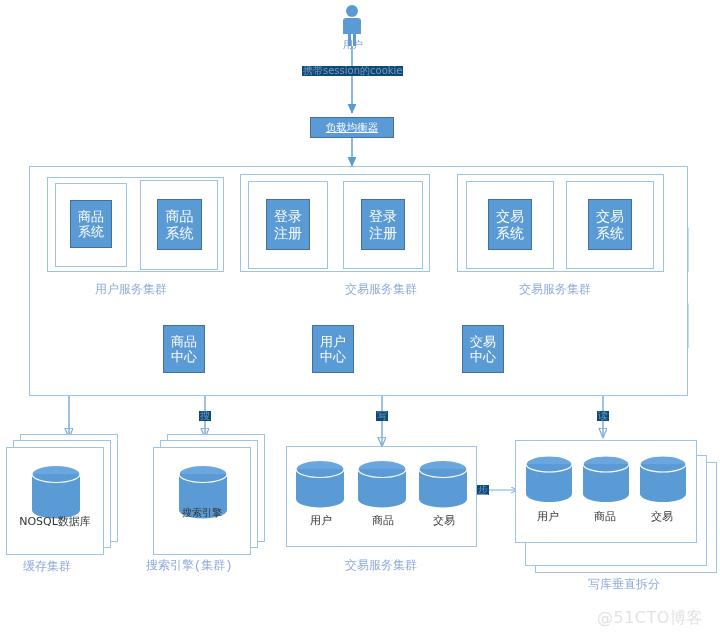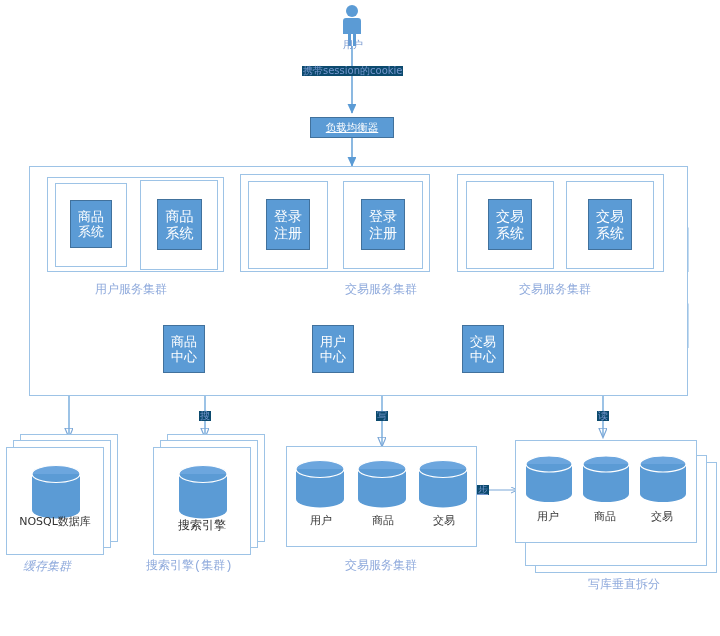--- a/index.html
+++ b/index.html
@@ -220,32 +220,32 @@
   <div class="abs card" style="left:20px; top:434px; width:98px; height:108px;"></div>
   <div class="abs card" style="left:13px; top:440px; width:98px; height:108px;"></div>
   <div class="abs card" style="left:6px; top:447px; width:98px; height:108px;">
     <svg width="98" height="108" viewBox="0 0 98 108">
       <ellipse cx="49" cy="26" rx="24" ry="8.5" fill="#6CA6DE"></ellipse>
       <path d="M25,26 v36 a24,8.5 0 0 0 48,0 v-36 z" fill="#5B9BD5"></path>
       <ellipse cx="49" cy="26" rx="24" ry="8.5" fill="none" stroke="#ffffff" stroke-width="1.2"></ellipse>
     </svg>
   </div>
   <div class="abs db-label" style="left:6px; top:516px; width:98px;">NOSQL数据库</div>
-  <div class="abs cap" style="left:23px; top:560px;font-style:italic;">缓存集群</div>
+  <div class="abs cap" style="left:23px; top:560px;">缓存集群</div>
 
   <div class="abs card" style="left:167px; top:434px; width:98px; height:108px;"></div>
   <div class="abs card" style="left:160px; top:440px; width:98px; height:108px;"></div>
   <div class="abs card" style="left:153px; top:447px; width:98px; height:108px;">
     <svg width="98" height="108" viewBox="0 0 98 108">
       <ellipse cx="49" cy="26" rx="24" ry="8.5" fill="#6CA6DE"></ellipse>
       <path d="M25,26 v36 a24,8.5 0 0 0 48,0 v-36 z" fill="#5B9BD5"></path>
       <ellipse cx="49" cy="26" rx="24" ry="8.5" fill="none" stroke="#ffffff" stroke-width="1.2"></ellipse>
     </svg>
   </div>
-  <div class="abs db-label" style="left:153px; top:519px; width:98px; font-size:12px;">搜索引擎</div>
+  <div class="abs db-label" style="left:153px; top:508px; width:98px; font-size:10px;">搜索引擎</div>
   <div class="abs cap" style="left:146px; top:560px;font-family:Liberation Mono, monospace;">搜索引擎(集群)</div>
 
   <div class="abs card" style="left:286px; top:446px; width:191px; height:101px;">
     <svg width="189" height="99" viewBox="0 0 189 99">
       <g>
         <ellipse cx="33" cy="22" rx="24" ry="8.5" fill="#6CA6DE"></ellipse>
         <path d="M9,22 v30 a24,8.5 0 0 0 48,0 v-30 z" fill="#5B9BD5"></path>
         <ellipse cx="33" cy="22" rx="24" ry="8.5" fill="none" stroke="#ffffff" stroke-width="1.2"></ellipse>
       </g>
       <g>
@@ -284,14 +284,15 @@
         <path d="M124,23 v30 a23,8 0 0 0 46,0 v-30 z" fill="#5B9BD5"></path>
         <ellipse cx="147" cy="23" rx="23" ry="8" fill="none" stroke="#ffffff" stroke-width="1.2"></ellipse>
       </g>
     </svg>
   </div>
   <div class="abs db-label" style="left:522px; top:511px; width:52px;">用户</div>
   <div class="abs db-label" style="left:579px; top:511px; width:52px;">商品</div>
   <div class="abs db-label" style="left:636px; top:511px; width:52px;">交易</div>
   <div class="abs cap" style="left:588px; top:578px;">写库垂直拆分</div>
 
+  <div class="abs watermark" style="left:597px; top:608px;">@51CTO博客</div>
 
 </div>
 
 </body></html>

